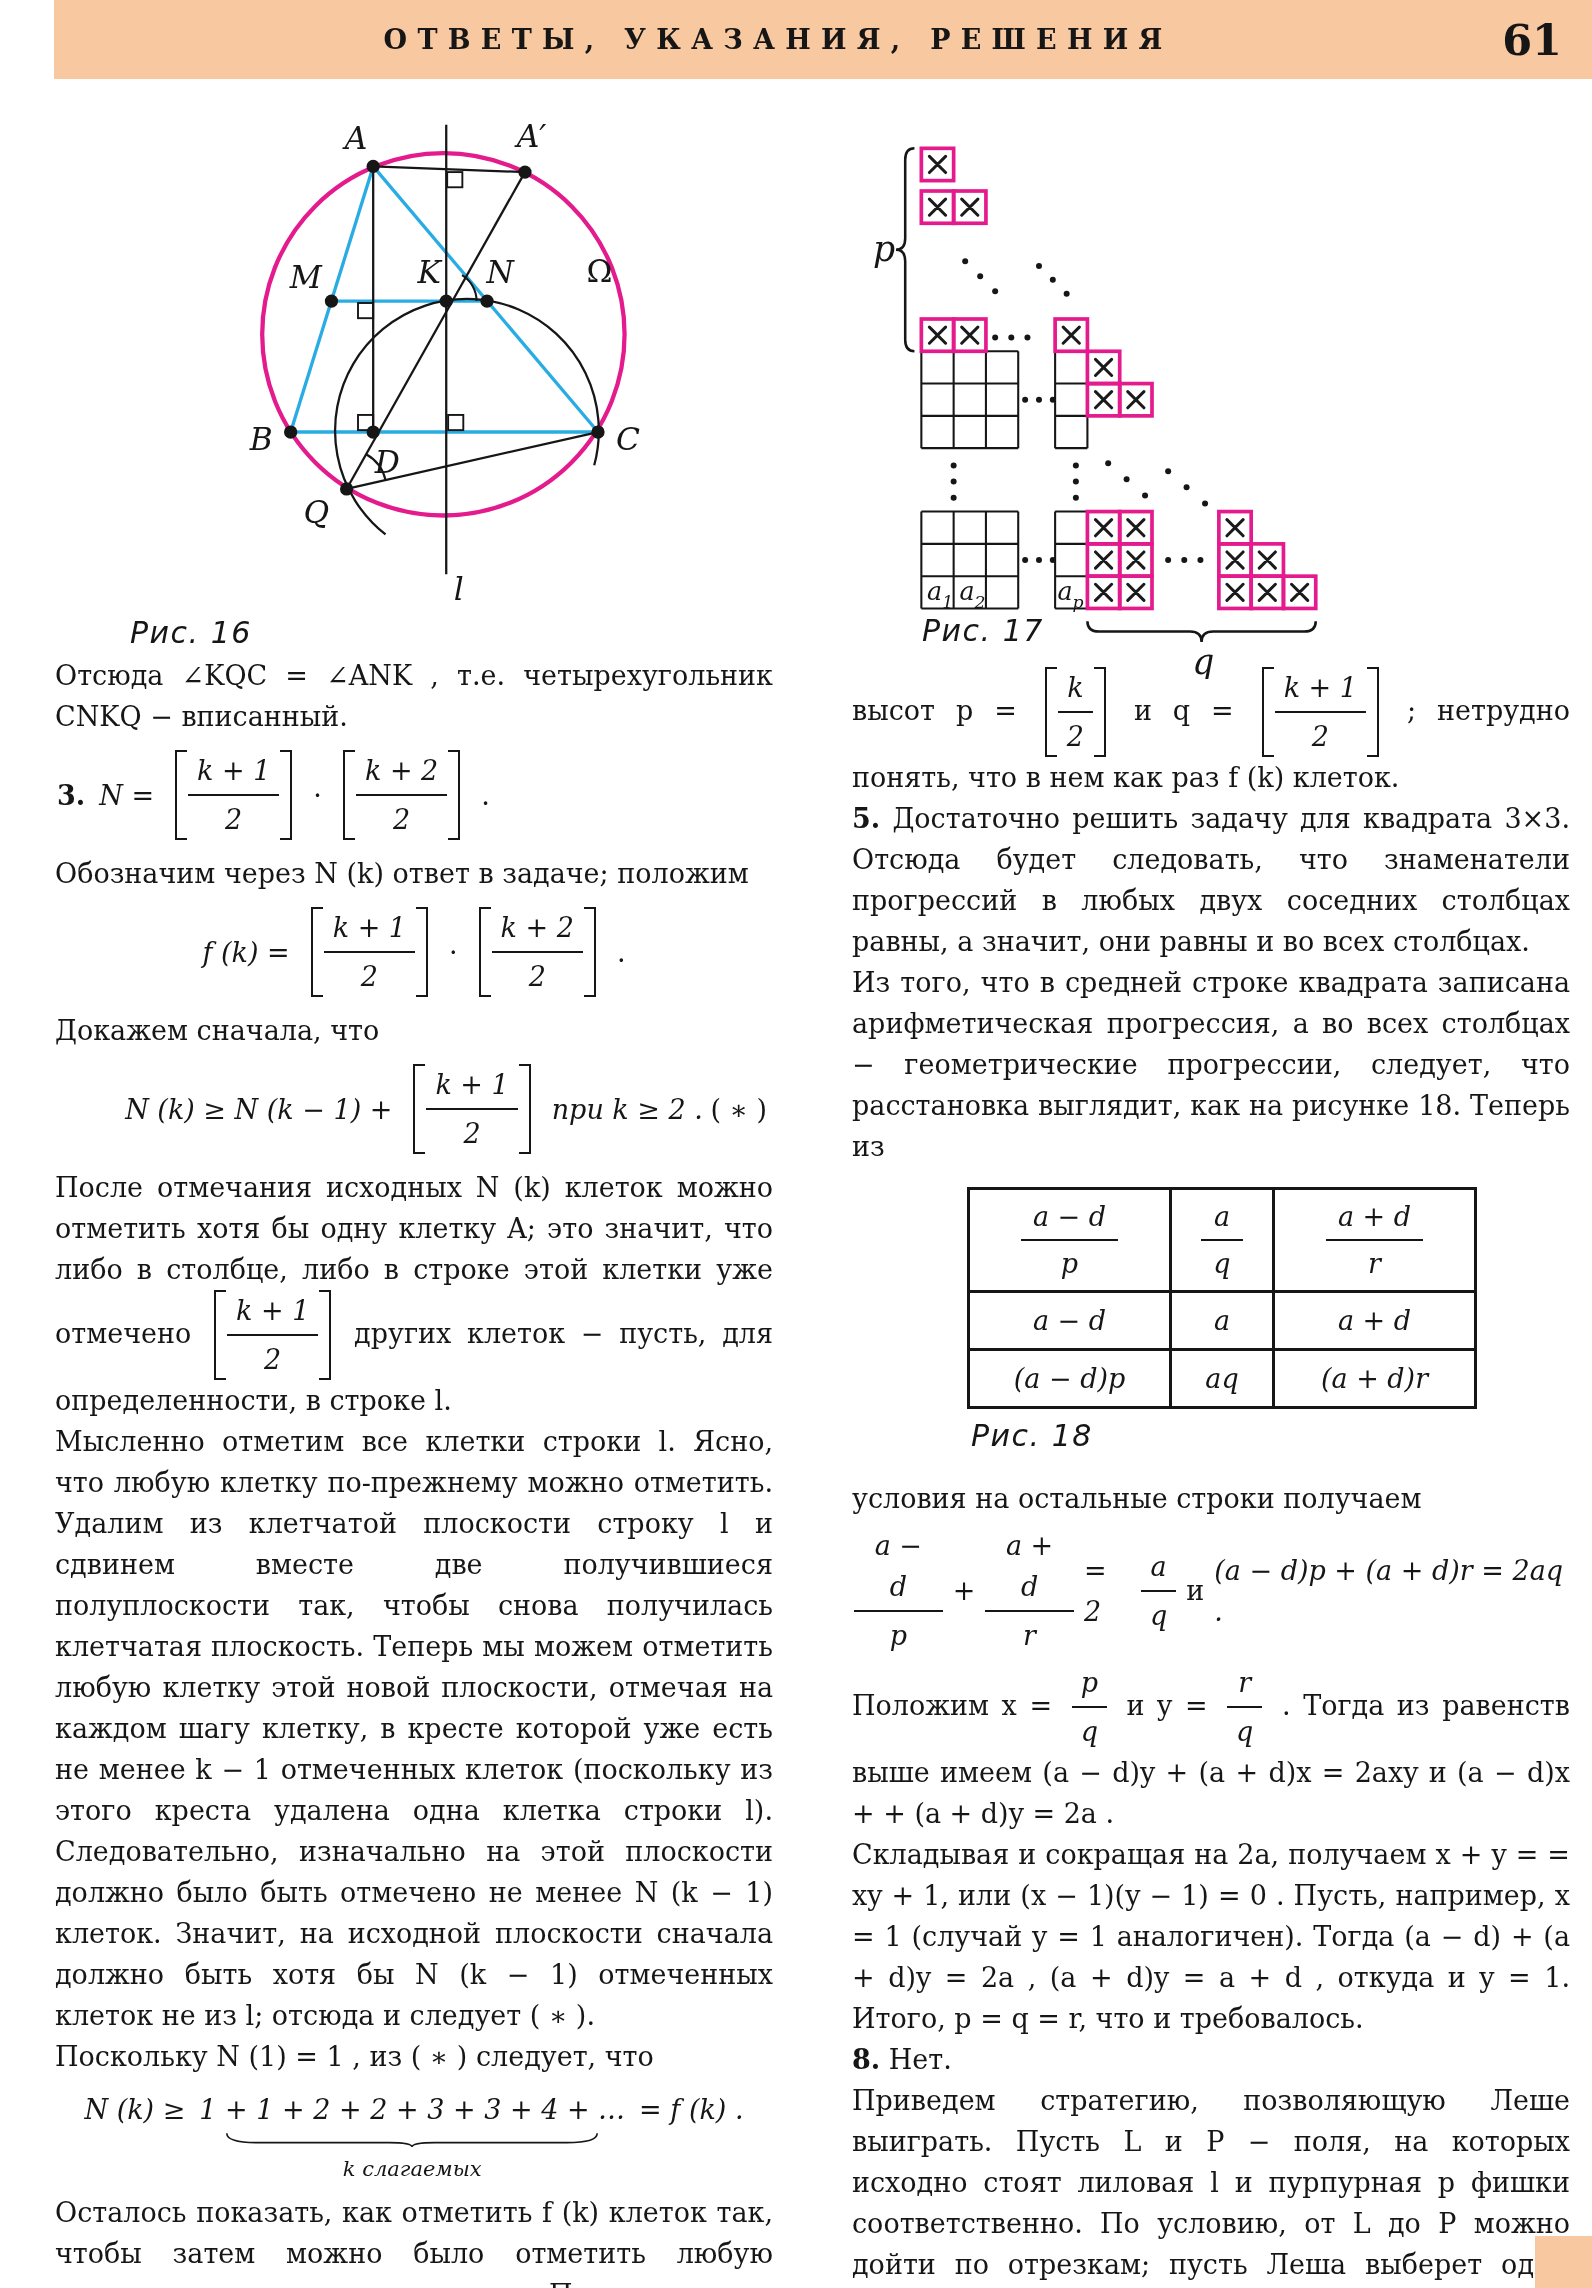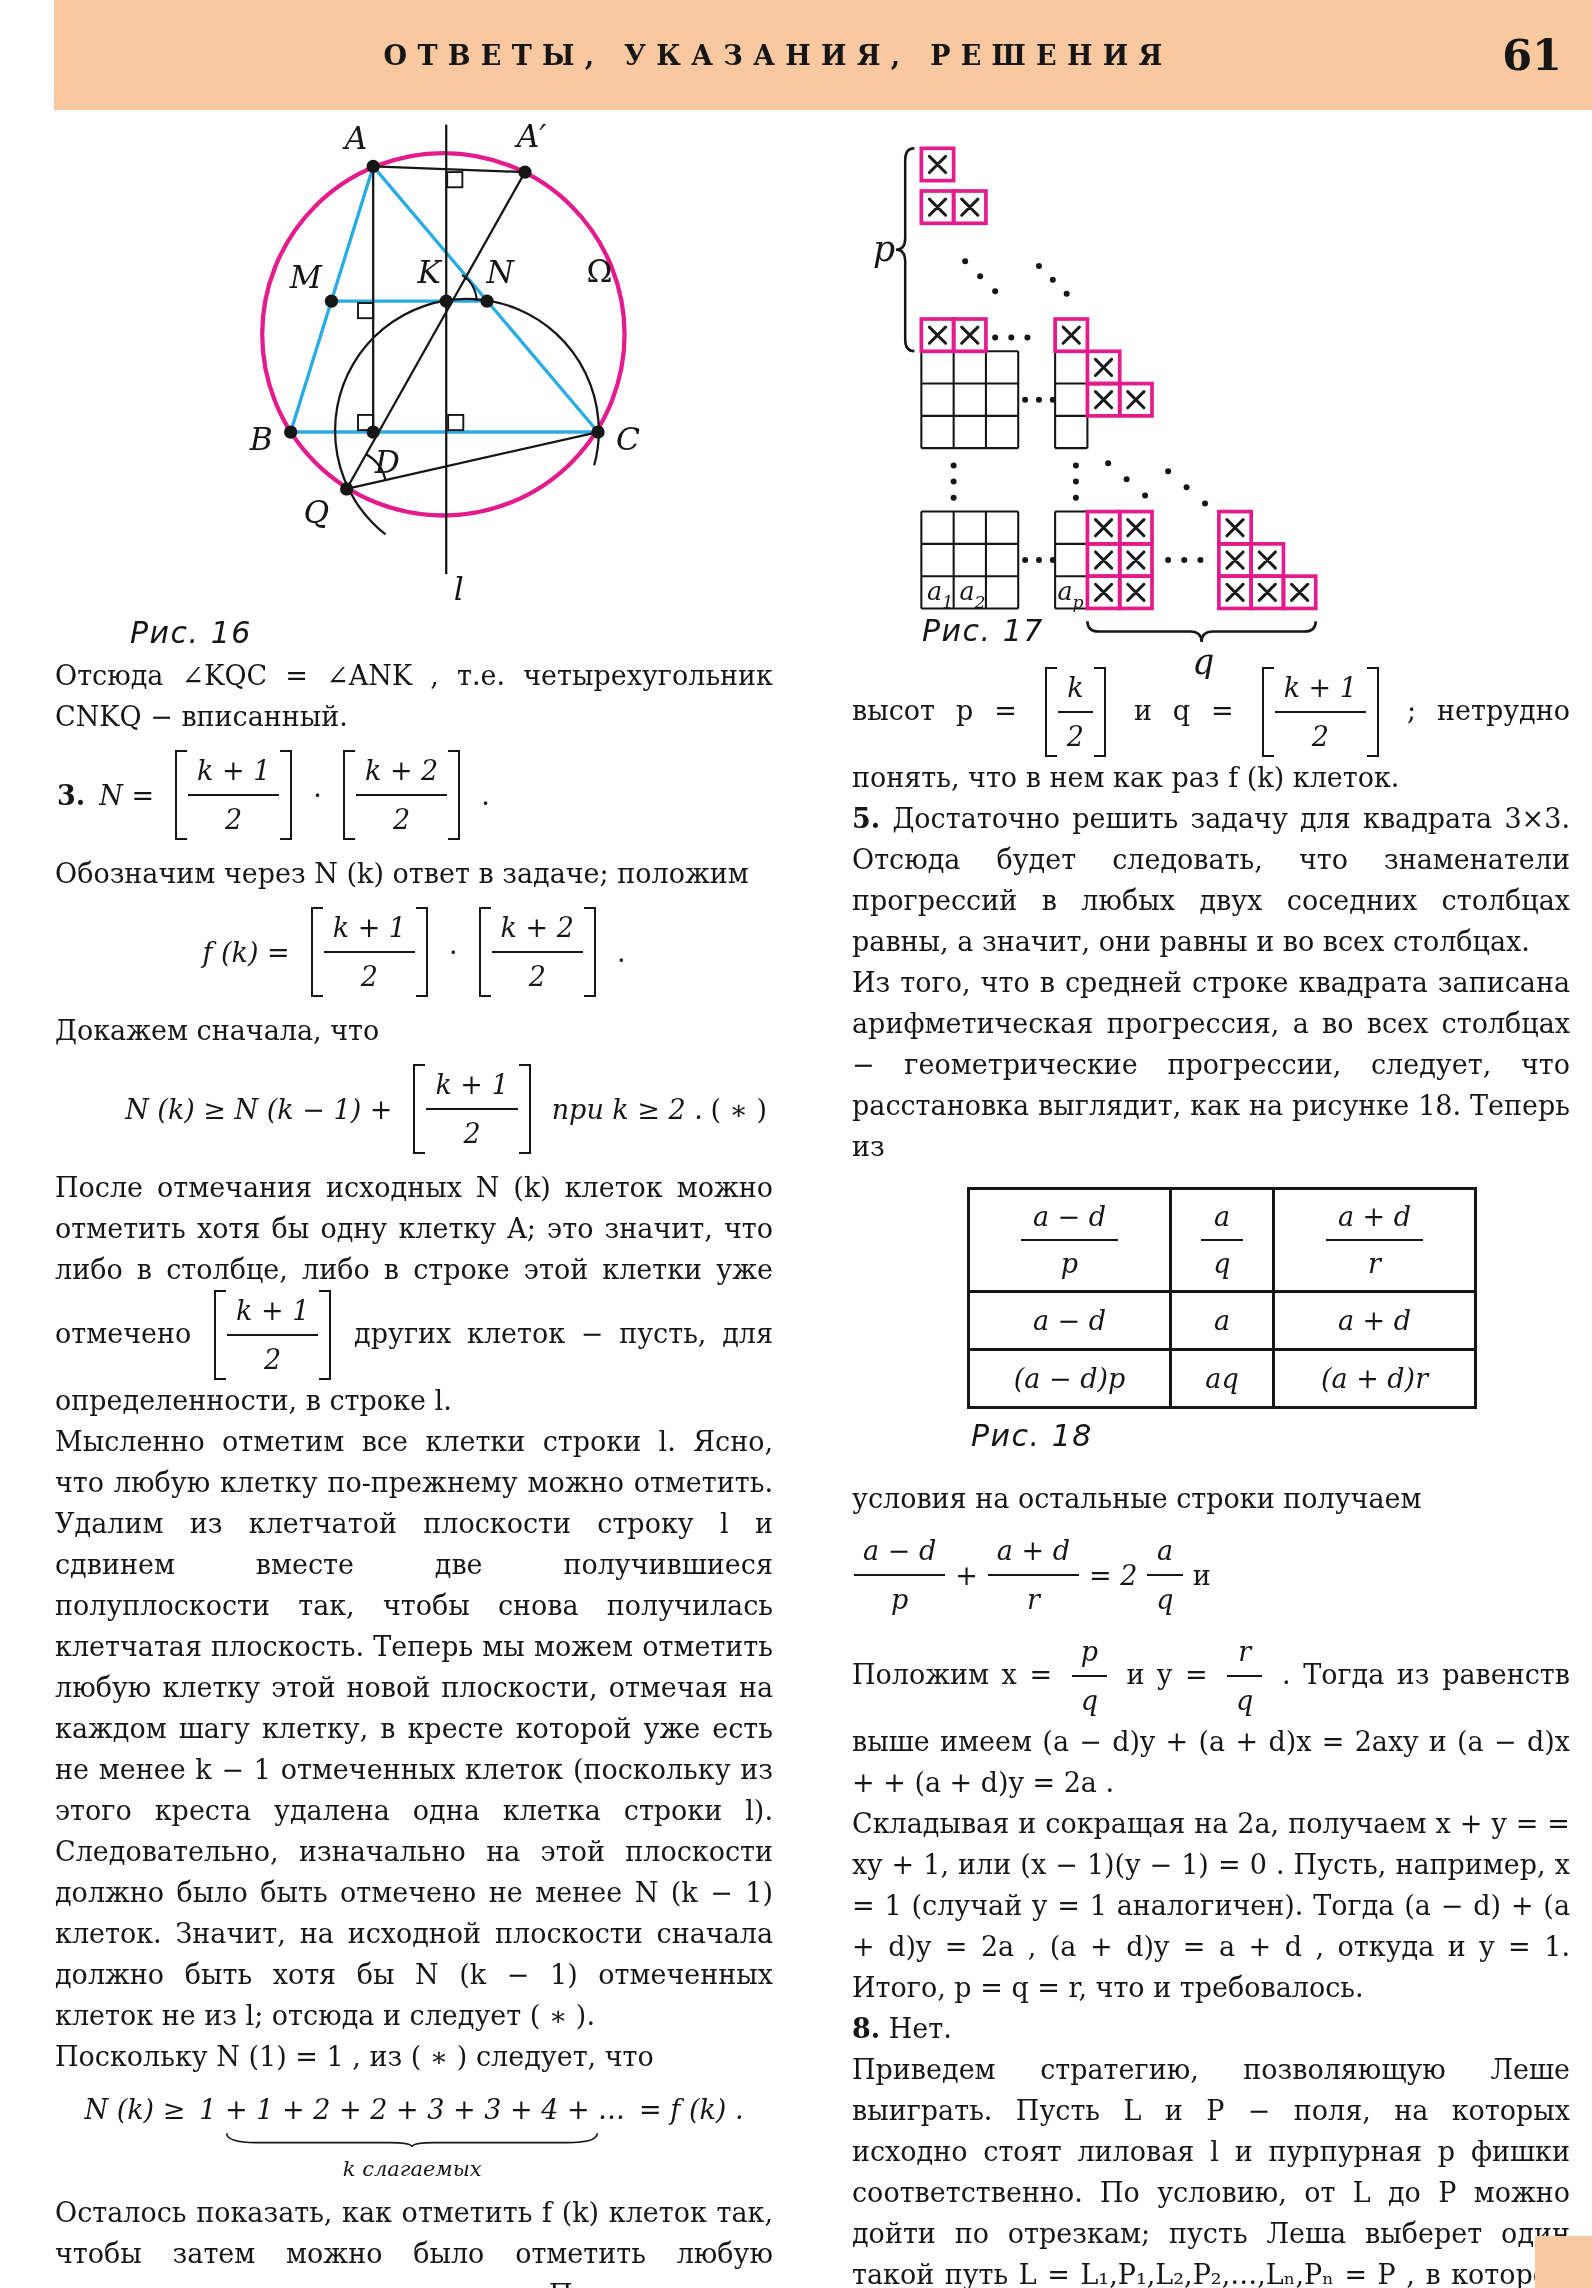--- a/index.html
+++ b/index.html
@@ -1,20 +1,20 @@
 <!DOCTYPE html>
 <html><head>
 <meta charset="utf-8">
 <style>
   html,body{margin:0;padding:0;}
   body{width:1592px;height:2289px;position:relative;background:#fff;
        font-family:"DejaVu Serif","Liberation Serif",serif;color:#161616;overflow:hidden;}
 
   
-  .header{position:absolute;left:54px;top:0;width:1538px;height:110px;background:#f8c9a1;
+  .header{position:absolute;left:54px;top:0;width:1538px;height:79px;background:#f8c9a1;
           display:flex;align-items:center;}
   .header-title{flex:1;text-align:center;font-weight:bold;font-size:27px;letter-spacing:.38em;}
   .page-num{font-size:43px;font-weight:bold;margin-right:30px;letter-spacing:0;}
 
   
   .col{position:absolute;top:100px;width:718px;font-size:27px;line-height:41px;text-align:justify;}
   .col-left{left:55px;}
   .col-right{left:852px;}
   .col p{margin:0;}
   .pnum{font-weight:bold;}
@@ -388,20 +388,21 @@
     <span class="frac">
         <span class="num">a + d</span>
         <span class="den">r</span>
       </span>
     <span>= 2</span>
     <span class="frac">
         <span class="num">a</span>
         <span class="den">q</span>
       </span>
     <span class="up">и</span>
+    <span>(a − d)p + (a + d)r = 2aq .</span>
   </div>
 
   <p><span>Положим  x =</span>
     <span class="frac" style="margin:0 7px;">
         <span class="num">p</span>
         <span class="den">q</span>
       </span>
     <span>и  y =</span>
     <span class="frac" style="margin:0 7px;">
         <span class="num">r</span>

